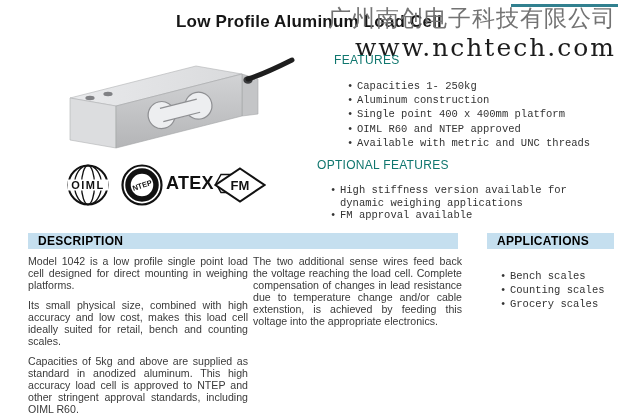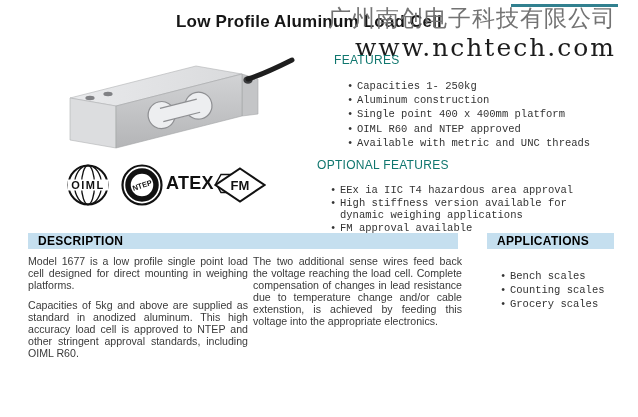--- a/index.html
+++ b/index.html
@@ -103,21 +103,20 @@
       <li>Aluminum construction</li>
       <li>Single point 400 x 400mm platform</li>
       <li>OIML R60 and NTEP approved</li>
       <li>Available with metric and UNC threads</li>
     </ul>
   </div>
 
   <div class="opt-block">
     <div class="list-heading">OPTIONAL FEATURES</div>
     <ul class="bullets">
-      <li>EEx ia IIC T4 hazardous area approval</li>
       <li>High stiffness version available for dynamic weighing applications</li>
       <li>FM approval available</li>
     </ul>
   </div>
 
   <div class="logos">
 
     <svg class="logo" style="left:2px;top:2px;" width="44" height="44" viewBox="0 0 44 44">
       <circle cx="22" cy="22" r="19.5" fill="none" stroke="#111" stroke-width="2"></circle>
       <ellipse cx="22" cy="22" rx="13.5" ry="19.5" fill="none" stroke="#111" stroke-width="1.3"></ellipse>
@@ -148,21 +147,22 @@
 
   <div class="section-bar apps-bar">
     <span class="bar-label">APPLICATIONS</span>
   </div>
 
   <div class="section-bar desc-bar">
     <span class="bar-label">DESCRIPTION</span>
   </div>
 
   <div class="col col1">
-    <p>Model 1677 is a low profile single point load cell designed for direct mounting in weighing platforms.</p>
+    <p>Model 1042 is a low profile single point load cell designed for direct mounting in weighing platforms.</p>
+    <p>Its small physical size, combined with high accuracy and low cost, makes this load cell ideally suited for retail, bench and counting scales.</p>
     <p>Capacities of 5kg and above are supplied as standard in anodized aluminum. This high accuracy load cell is approved to NTEP and other stringent approval standards, including OIML R60.</p>
   </div>
 
   <div class="col col2">
     <p>The two additional sense wires feed back the voltage reaching the load cell. Complete compensation of changes in lead resistance due to temperature change and/or cable extenstion, is achieved by feeding this voltage into the appropriate electronics.</p>
   </div>
 
   <ul class="bullets apps-list">
     <li>Bench scales</li>
     <li>Counting scales</li>

